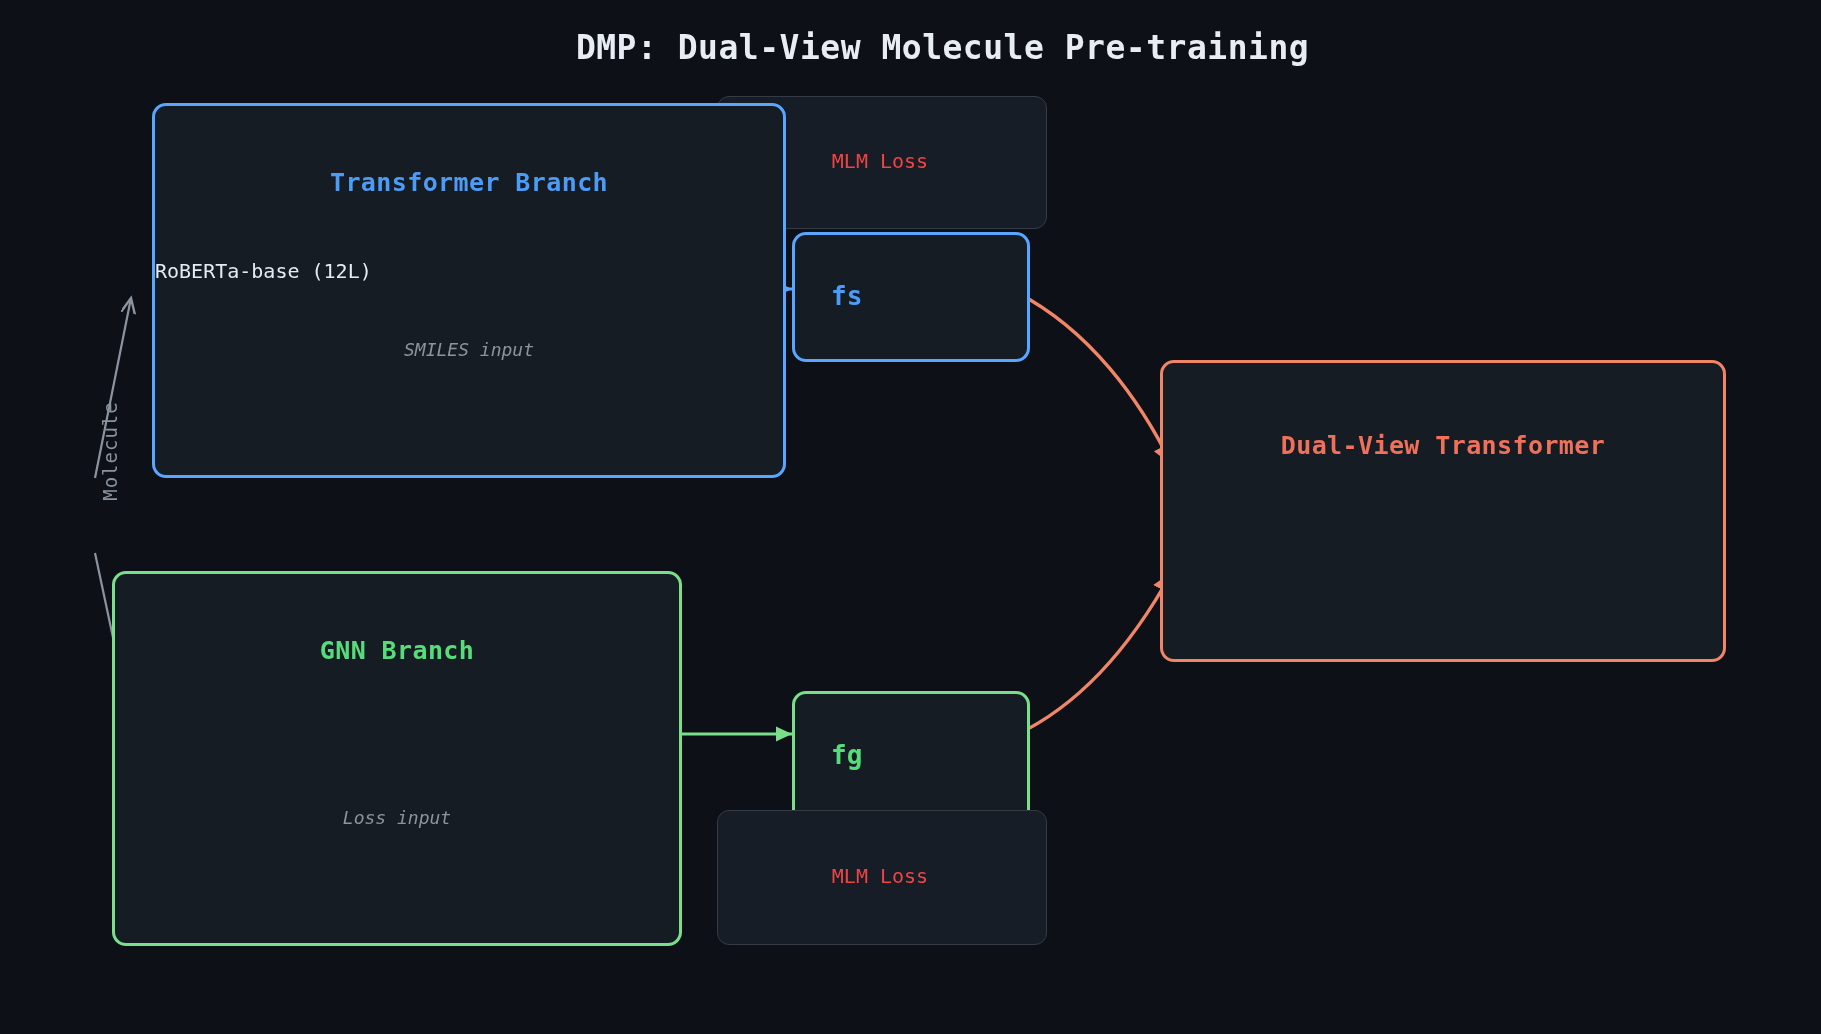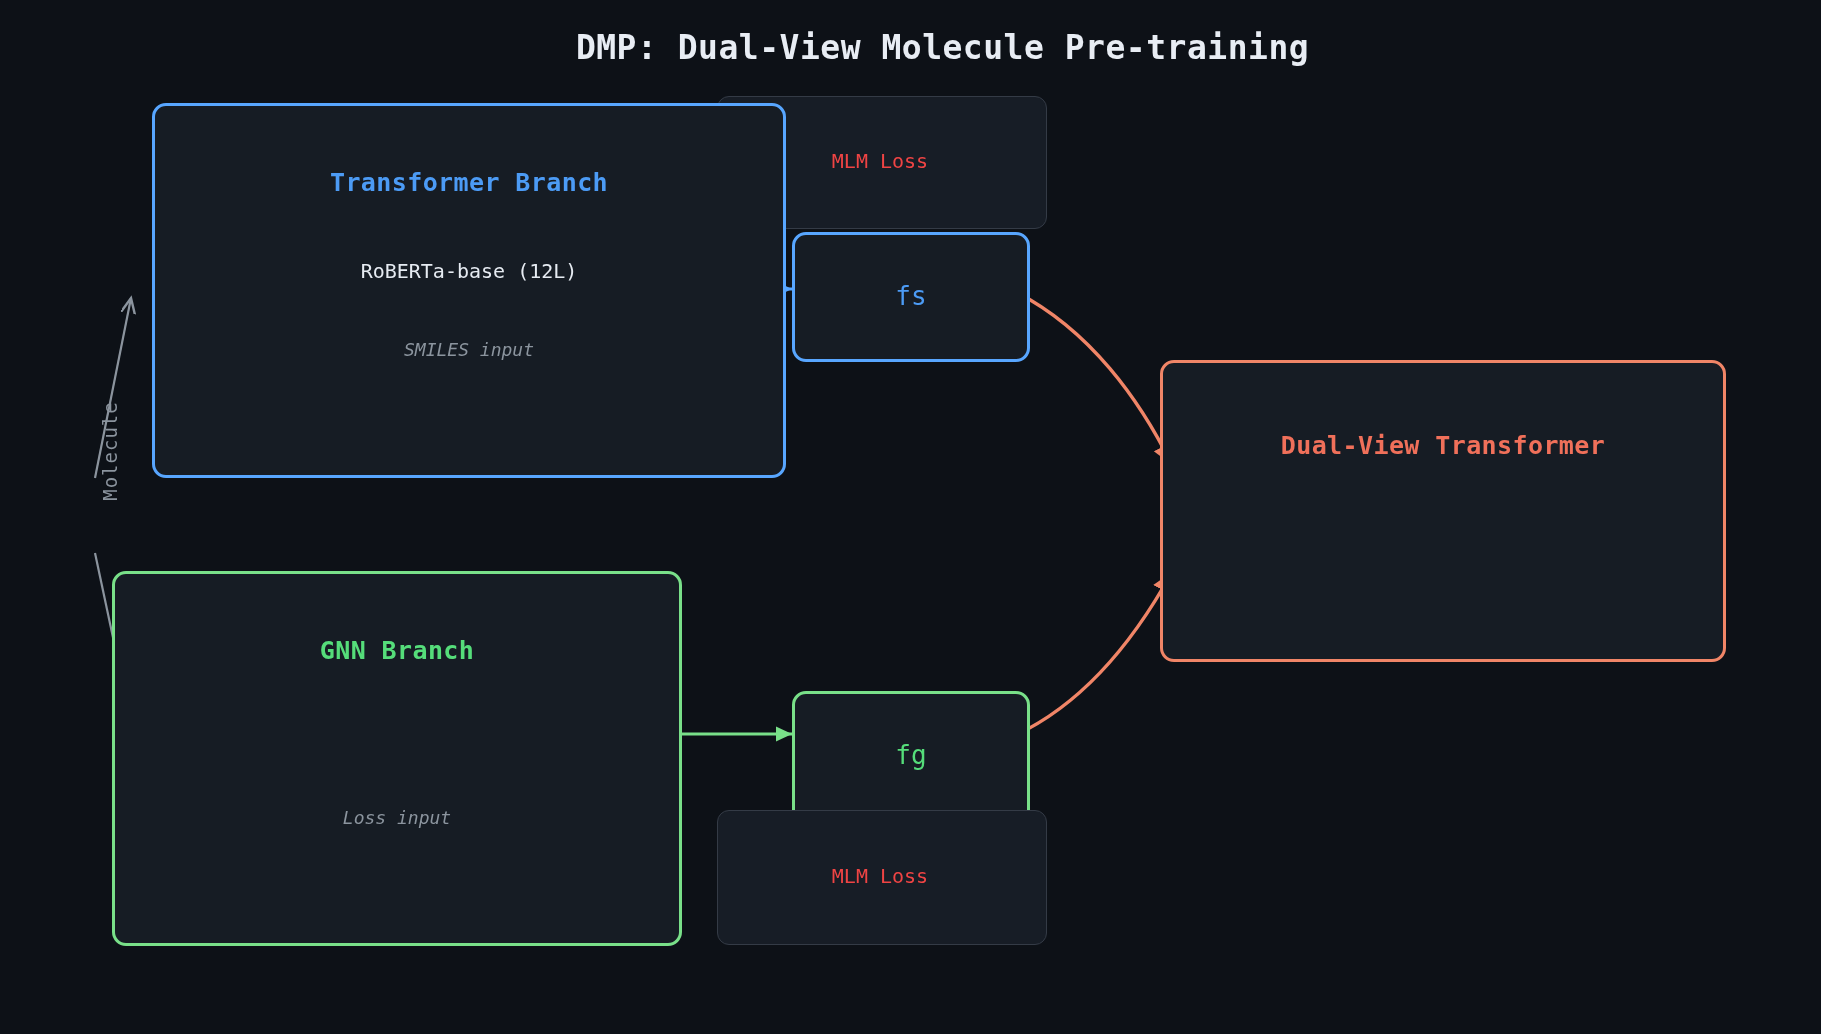--- a/index.html
+++ b/index.html
@@ -59,21 +59,20 @@
     font-weight: bold;
     letter-spacing: 0.4px;
   }
   .box-title.blue  { color: #4c9bf5; }
   .box-title.green { color: #55dd7a; }
   .box-title.coral { color: #f0705a; }
 
   .box-sub {
     position: absolute;
     left: 0; right: 0;
-    text-align: center;
     font-size: 20px;
     color: #e6ebf2;
   }
 
   .box-note {
     position: absolute;
     left: 0; right: 0;
     text-align: center;
     font-size: 18px;
     font-style: italic;
@@ -84,23 +83,24 @@
     position: absolute;
     left: 0; right: 4px;
     text-align: center;
     font-size: 20px;
     color: #ef4444;
   }
 
   .proj-label {
     position: absolute;
     left: 0; right: 0;
-    text-align: center;
+    text-align: left;
     font-size: 26px;
-    font-weight: normal;
+    font-weight: bold;
+    padding-left: 36px;
   }
   .proj-label.blue  { color: #4c9bf5; }
   .proj-label.green { color: #55dd7a; }
 
   
   #transformer-branch { left: 112px;  top: 103px; width: 634px;  height: 375px; margin-left: 40px; }
   #gnn-branch         { left: 112px;  top: 549px; width: 570px;  height: 375px; }
 
   #mlm-loss-top       { left: 717px;  top: 96px;  width: 330px;  height: 133px; }
   #mlm-loss-bottom    { left: 717px;  top: 810px; width: 330px;  height: 135px; }

